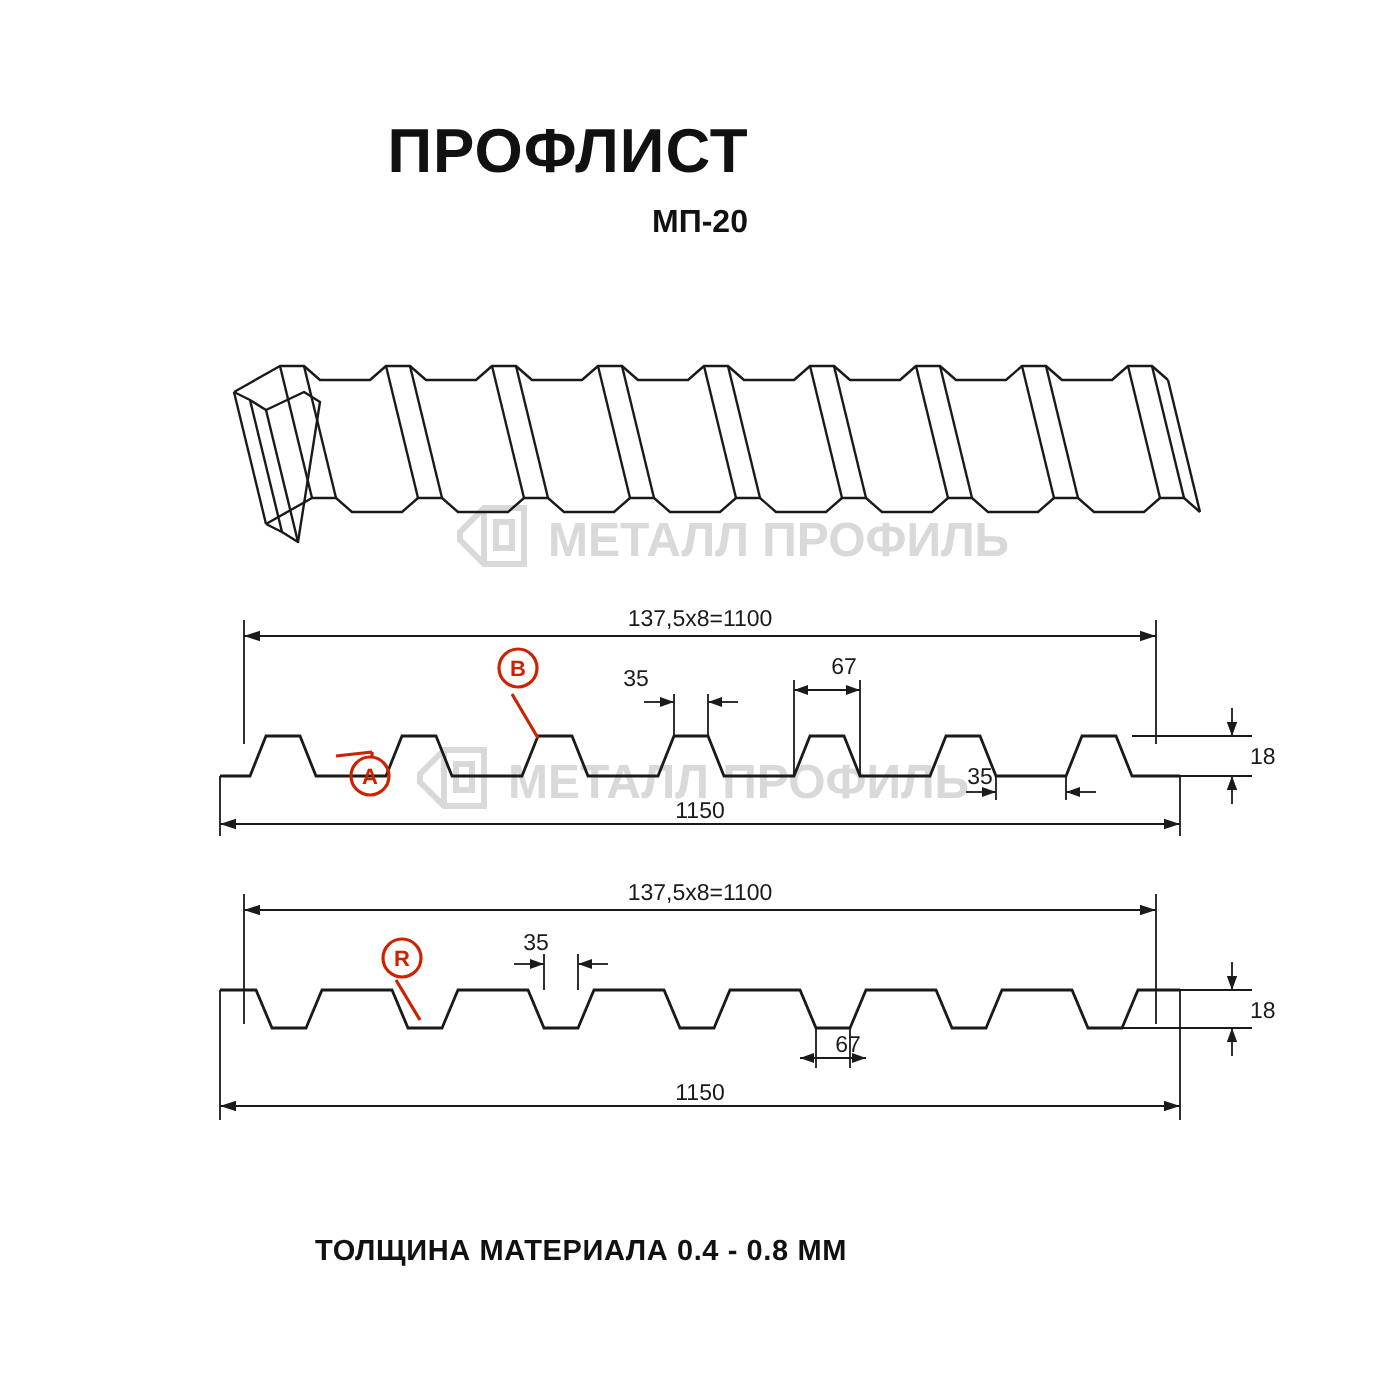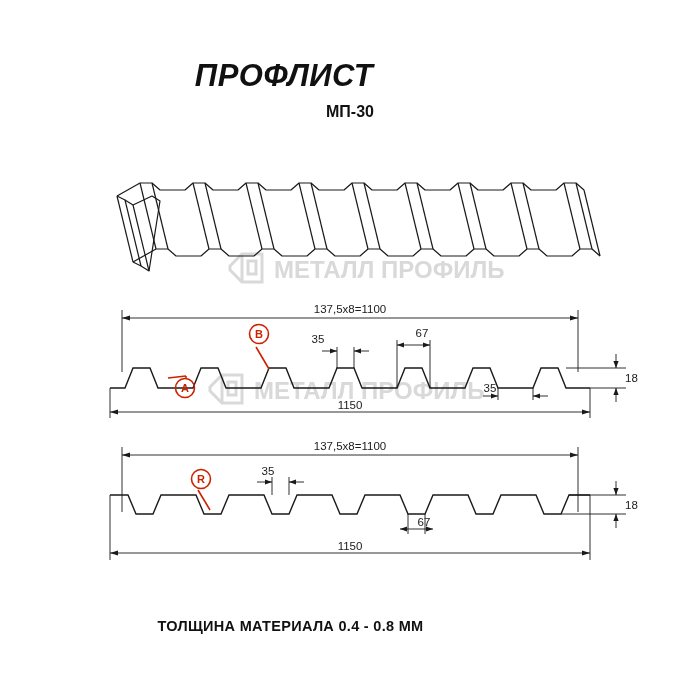--- a/index.html
+++ b/index.html
@@ -22,21 +22,20 @@
   .title {
     position: absolute;
     top: 58px;
     left: 0;
     width: 568px;
     text-align: center;
     font-size: 31px;
     font-weight: bold;
     letter-spacing: 0.5px;
     color: #111111;
-    font-style: italic;
   }
   .subtitle {
     position: absolute;
     top: 103px;
     left: 0;
     width: 700px;
     text-align: center;
     font-size: 16px;
     font-weight: bold;
     color: #111111;
@@ -62,21 +61,21 @@
     font-weight: bold;
     fill: #d9d9d9;
   }
 </style>
 </head>
 <body>
 
 <div class="page">
 
   <div class="title">ПРОФЛИСТ</div>
-  <div class="subtitle">МП-30</div>
+  <div class="subtitle">МП-20</div>
   <div class="footer">ТОЛЩИНА МАТЕРИАЛА 0.4 - 0.8 ММ</div>
 
   <svg class="diagram" width="700" height="700" viewBox="0 0 700 700">
 
     <g opacity="1">
 
       <g transform="translate(228,252)">
         <g fill="none" stroke="#d9d9d9" stroke-width="3">
           <path d="M2,14 L14,2 L34,2 L34,30 L14,30 L2,18 Z"></path>
           <path d="M14,2 L14,30"></path>

